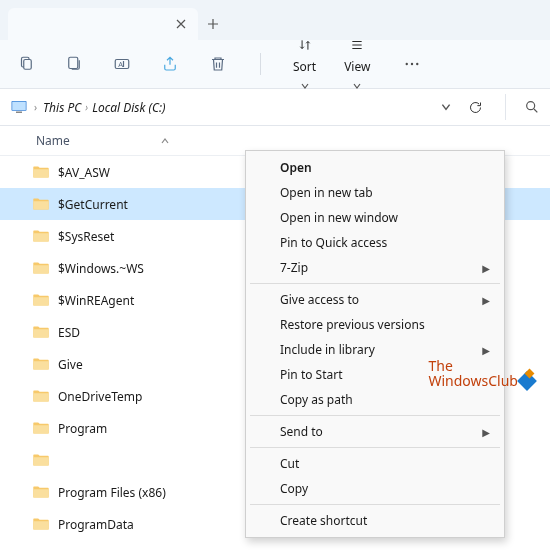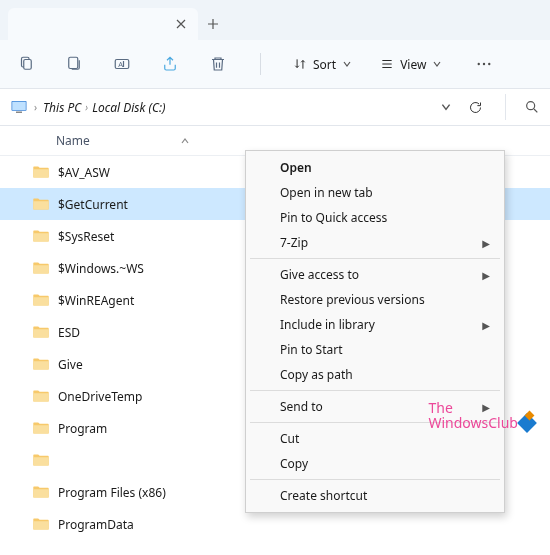--- a/index.html
+++ b/index.html
@@ -8,49 +8,49 @@
   
   .tab-bar { height: 40px; background: #eff4f9; display: flex; align-items: flex-end; padding-left: 8px; }
   .tab { width: 190px; height: 32px; background: #f7fafd; border-radius: 6px 6px 0 0; display: flex; align-items: center; justify-content: space-between; padding: 0 10px; }
   .tab-close { width: 14px; height: 14px; display: flex; align-items: center; justify-content: center; color: #555; }
   .new-tab { width: 30px; height: 32px; display: flex; align-items: center; justify-content: center; color: #555; }
 
   
   .toolbar { height: 48px; background: #f7fafd; display: flex; align-items: center; padding: 0 16px; gap: 28px; }
   .toolbar .ico { width: 20px; height: 20px; display: flex; align-items: center; justify-content: center; color: #606a7a; }
   .toolbar .sep { width: 1px; height: 22px; background: #d8dde4; margin: 0 4px; }
-  .toolbar-text-btn { display: flex; align-items: center; gap: 6px; font-size: 12px; color: #1a1a1a; }
+  .toolbar-text-btn { display: flex; align-items: center; gap: 6px; font-size: 12px; color: #1a1a1a; flex-direction: column; }
 
   
   .addr-bar { height: 38px; border-top: 1px solid #e2e6ec; border-bottom: 1px solid #e2e6ec; display: flex; align-items: center; padding: 0 10px; gap: 6px; font-size: 12px; }
   .addr-bar .crumbs { flex: 1; display: flex; align-items: center; gap: 4px; font-style: italic; }
   .crumb-sep { color: #888; font-size: 10px; }
   .addr-right { display: flex; align-items: center; gap: 16px; color: #555; }
   .addr-right .sep { width: 1px; height: 26px; background: #e2e6ec; margin: 0 2px 0 6px; }
 
   
-  .col-header { height: 30px; display: flex; align-items: center; padding-left: 56px; font-size: 12px; color: #4a5568; border-bottom: 1px solid #eceff3; position: relative; }
+  .col-header { height: 30px; display: flex; align-items: center; padding-left: 36px; font-size: 12px; color: #4a5568; border-bottom: 1px solid #eceff3; position: relative; }
   .col-header .sort-caret { margin-left: 90px; color: #888; }
 
   
   .file-list { }
   .file-row { height: 32px; display: flex; align-items: center; padding-left: 32px; gap: 8px; font-size: 12px; color: #1a1a1a; }
   .file-row.selected { background: #cde8ff; }
   .folder-icon { width: 18px; height: 14px; display: block; }
 
   
   .context-menu { position: absolute; left: 245px; top: 150px; width: 260px; background: #f9f9f9; border: 1px solid #cfcfcf; box-shadow: 2px 4px 8px rgba(0,0,0,0.18); padding: 4px 2px; font-size: 12px; }
   .cm-item { height: 25px; display: flex; align-items: center; padding: 0 12px 0 32px; position: relative; white-space: nowrap; text-align: right; }
   .cm-item.bold { font-weight: 600; }
   .cm-item .sub-arrow { position: absolute; right: 12px; color: #555; font-size: 10px; }
   .cm-item .cm-icon { position: absolute; left: 8px; width: 16px; height: 16px; display: flex; align-items: center; justify-content: center; }
   .cm-sep { height: 1px; background: #dcdcdc; margin: 3px 2px; }
 
   
-  .watermark { position: absolute; right: 16px; top: 358px; font-size: 14px; color: #ec4899; line-height: 1.1; pointer-events: none; text-align: left; margin-top: 42px; }
+  .watermark { position: absolute; right: 16px; top: 358px; font-size: 14px; color: #c2410c; line-height: 1.1; pointer-events: none; text-align: left; }
   .watermark .wm-sq { display:inline-block; width:14px; height:14px; position: relative; margin-left:2px; vertical-align: -2px; }
   .watermark .wm-sq::before { content:""; position:absolute; inset:0; background:#1a7bcf; transform: rotate(45deg); }
   .watermark .wm-sq::after { content:""; position:absolute; left:6px; top:-4px; width:7px; height:7px; background:#e88a00; transform: rotate(45deg); }
 
   svg { display: block; }
 </style>
 </head>
 <body>
 
 <div class="tab-bar">
@@ -282,20 +282,23 @@
   </div>
 
 <div class="context-menu">
   <div class="cm-item bold">
       <span>Open</span>
     </div>
   <div class="cm-item">
       <span>Open in new tab</span>
     </div>
   <div class="cm-item">
+      <span>Open in new window</span>
+    </div>
+  <div class="cm-item">
       <span>Pin to Quick access</span>
     </div>
   <div class="cm-item">
       <span>7-Zip</span>
       <span class="sub-arrow">▶</span>
     </div>
   <div class="cm-sep"></div>
   <div class="cm-item">
       <span>Give access to</span>
       <span class="sub-arrow">▶</span>

